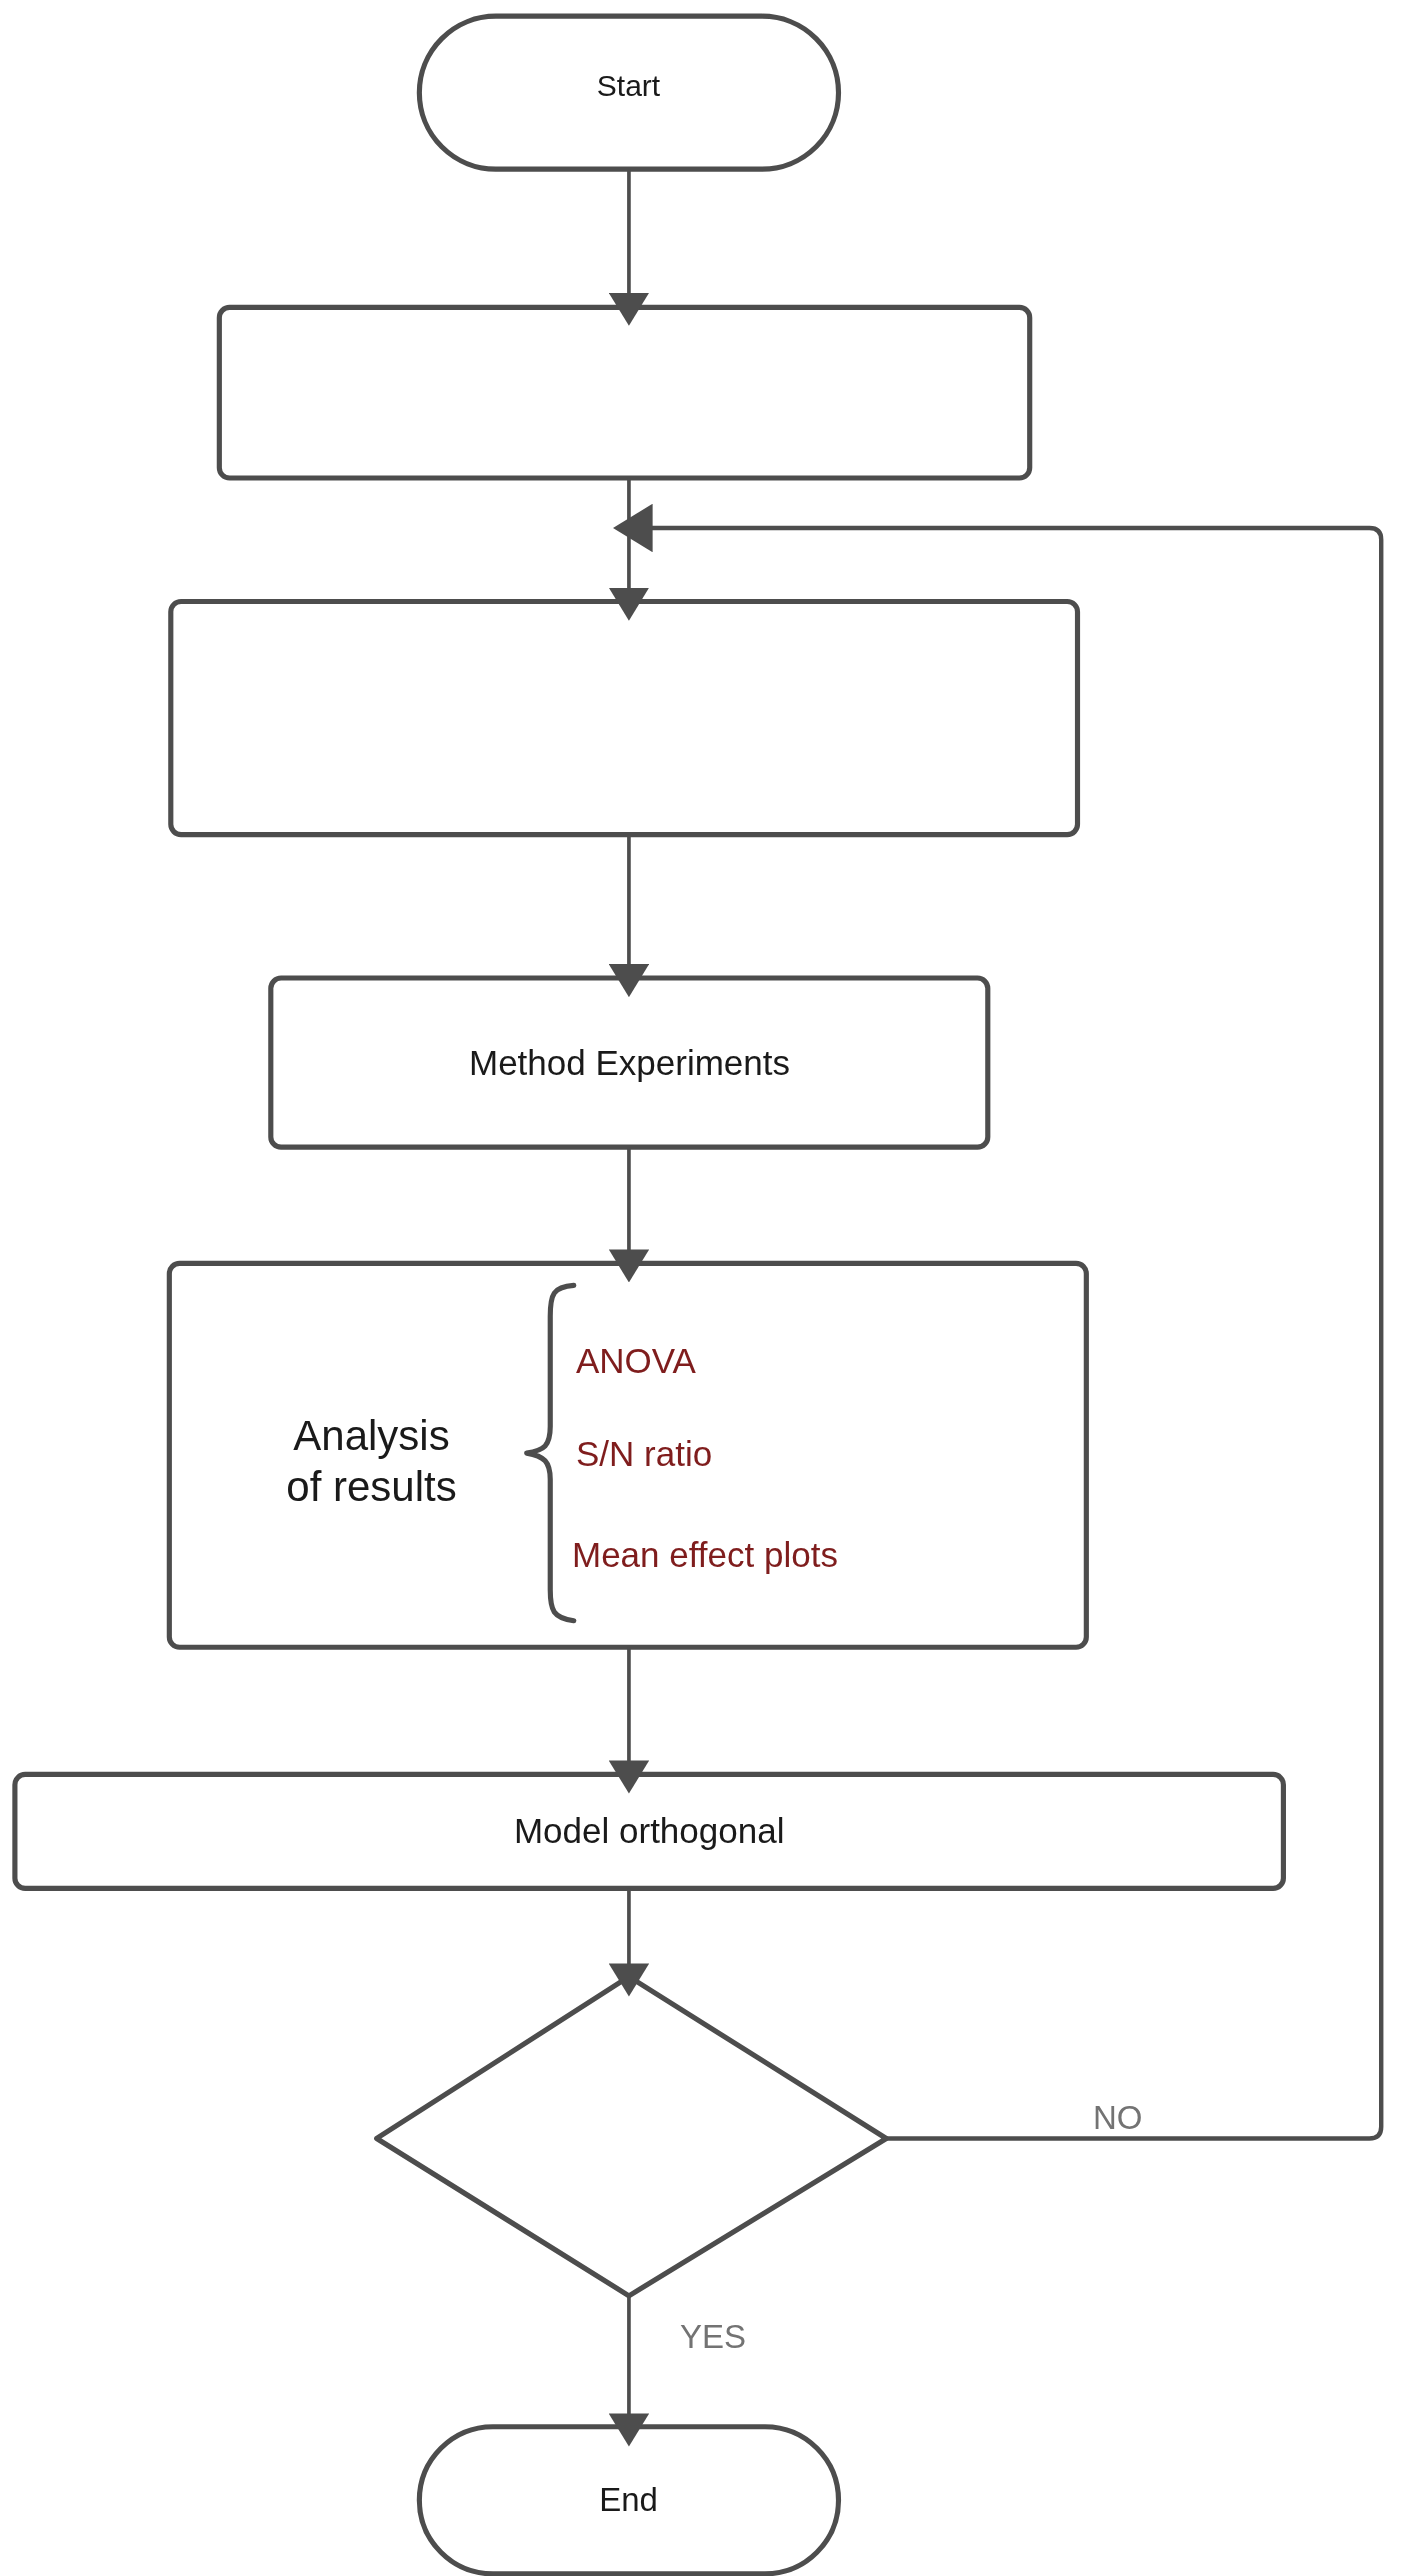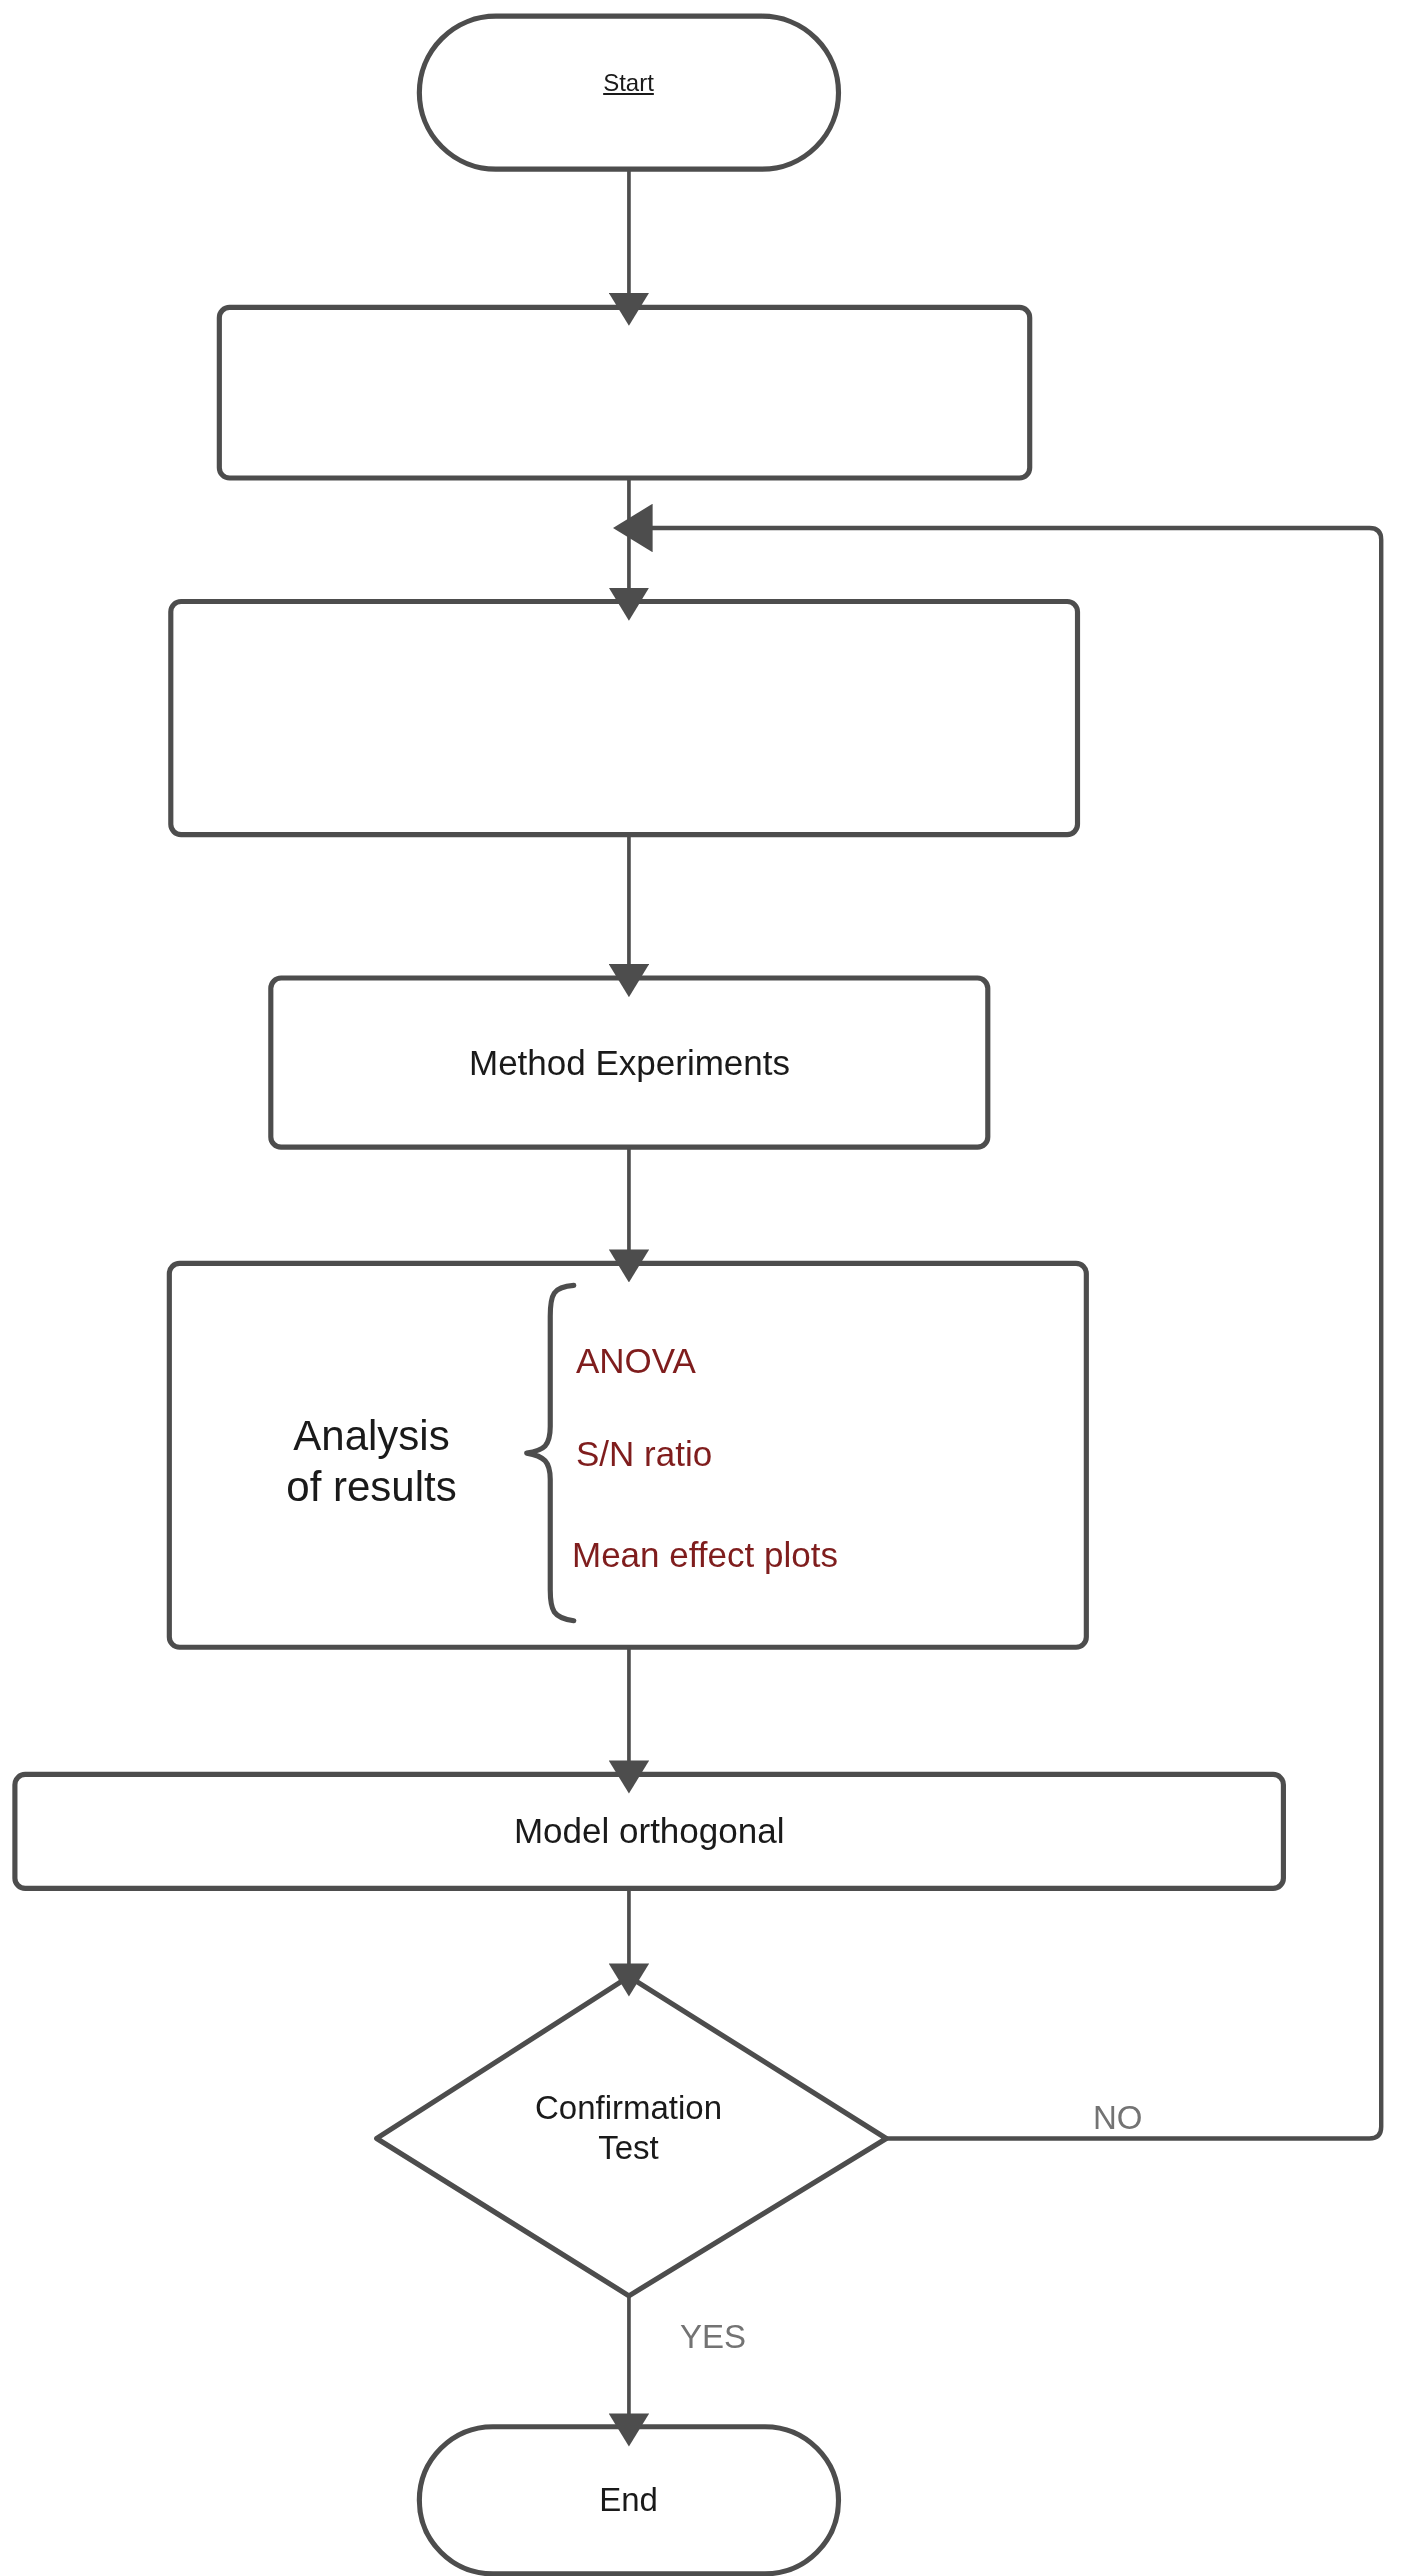--- a/index.html
+++ b/index.html
@@ -101,33 +101,31 @@
     <g fill="none" stroke="#4d4d4d" stroke-width="6" stroke-linejoin="round" stroke-linecap="butt">
       <path d="M 1205 2908
                L 1862 2908
                Q 1878 2908, 1878 2892
                L 1878 734
                Q 1878 718, 1862 718
                L 880 718" marker-end="url(#arrowhead)"></path>
     </g>
   </svg>
 
-  <div class="node-label" style="left:419px; top:68px; width:419px; font-size:24px;text-decoration:underline;">Start</div>
+  <div class="node-label" style="left:419px; top:68px; width:419px; font-size:30px;">Start</div>
 
 
 
   <div class="node-label" style="left:271px; top:1042px; width:717px; font-size:35px;">Method Experiments</div>
 
   <div class="node-label" style="left:228px; top:1410px; width:287px; font-size:42px;">Analysis
 of results</div>
 
   <div class="node-label" style="left:14.7px; top:1810px; width:1269px; font-size:35px;">Model orthogonal</div>
 
-  <div class="node-label" style="left:441px; top:2088px; width:375px; font-size:33px;">Confirmation
-Test</div>
 
   <div class="node-label" style="left:419px; top:2480px; width:419px; font-size:33px;">End</div>
 
   <div class="list-label" style="left:576px; top:1341px; font-size:35px;">ANOVA</div>
 
   <div class="list-label" style="left:576px; top:1434px; font-size:35px;">S/N ratio</div>
 
   <div class="list-label" style="left:572px; top:1535px; font-size:35px;">Mean effect plots</div>
 
   <div class="edge-label" style="left:1093px; top:2099px; font-size:33px;">NO</div>

